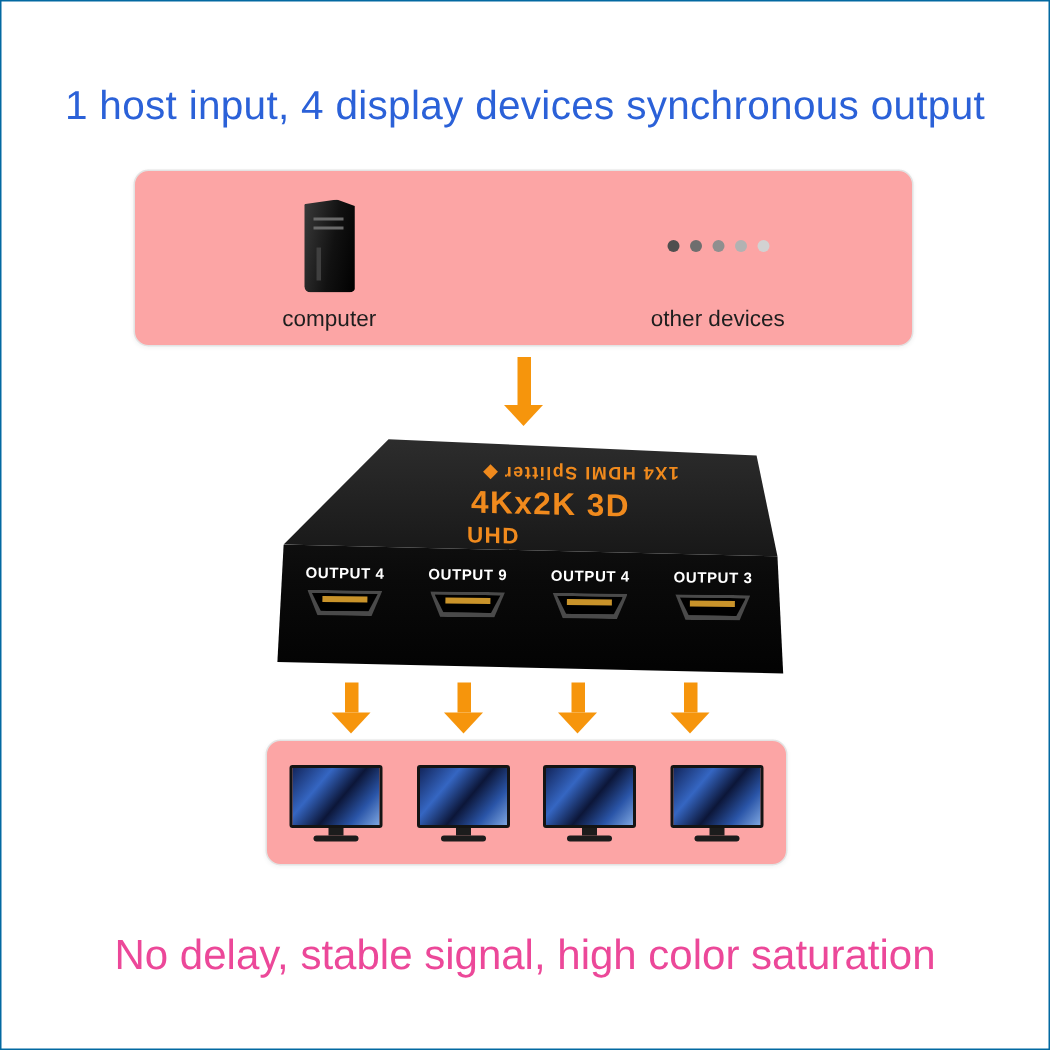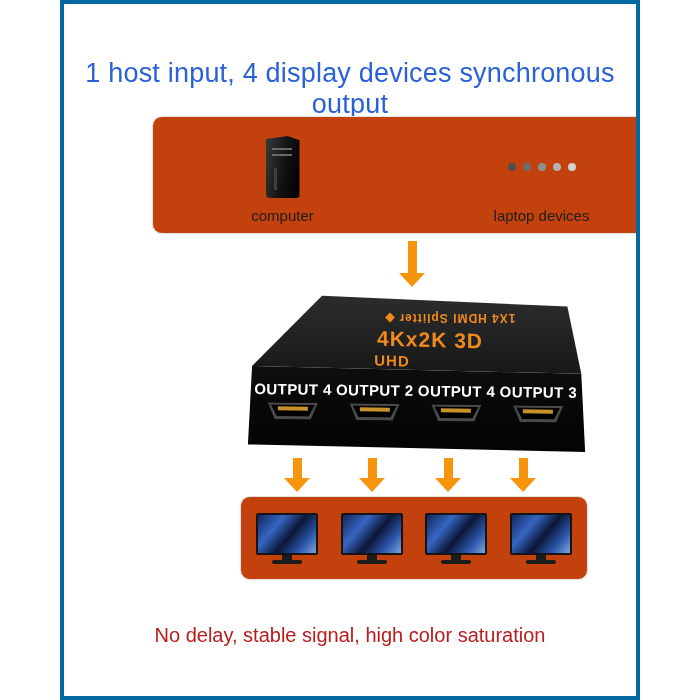--- a/index.html
+++ b/index.html
@@ -1,32 +1,32 @@
 <!DOCTYPE html>
 <html><head>
 <meta charset="utf-8">
 <style>
   * { margin:0; padding:0; box-sizing:border-box; }
   body { background:#fff; font-family:"Liberation Sans", sans-serif; }
   .stage{
-    position:relative; width:580px; height:700px; background:#ffffff;
-    border:4px solid #0369a1; overflow:hidden; margin:0 auto;padding-left:18px;
+    position:relative; width:700px; height:700px; background:#ffffff;
+    border:1px solid #0369a1; overflow:hidden; margin:0 auto;padding-left:18px;
   }
   
   .title{
     position:absolute; top:54px; left:0; width:100%; text-align:center;
     font-size:27px; color:#2b61d8; letter-spacing:0.2px;
   }
   .footer{
     position:absolute; top:620px; left:0; width:100%; text-align:center;
-    font-size:20px; color:#b91c1c;
+    font-size:28px; color:#ec4899;
   }
   
   .panel{
-    position:absolute; background:#c2410c; border:1px solid #e3e3e3;
+    position:absolute; background:#fca5a5; border:1px solid #e3e3e3;
     border-radius:10px; box-shadow:0 1px 3px rgba(0,0,0,0.05);
   }
   .sources-panel{ left:88px; top:112px; width:520px; height:118px; display:flex; }
   .source-item{
     flex:1; display:flex; flex-direction:column; align-items:center;
     justify-content:flex-end; padding-bottom:9px; gap:7px;
   }
   .icon-slot{ height:66px; display:flex; align-items:center; justify-content:center; }
   .source-label{ font-size:15px; color:#1e1e1e; }
 
@@ -109,21 +109,21 @@
   }
   .top-uhd{
     position:absolute; top:62px; left:43%; transform:translateX(-50%) skewY(1.5deg);
     color:#f08a1d; font-size:15px; font-weight:800; letter-spacing:1px;
   }
   .outputs-row{
     position:absolute; left:3%; right:3%; top:92px; display:flex; justify-content:space-around;
     transform:rotate(0.7deg);
   }
   .output-group{ display:flex; flex-direction:column; align-items:center; gap:5px; }
-  .output-label{ color:#ffffff; font-size:15px; font-weight:bold; letter-spacing:0.4px; white-space:nowrap; }
+  .output-label{ color:#ffffff; font-size:10px; font-weight:bold; letter-spacing:0.4px; white-space:nowrap; }
   .hdmi-port{
     position:relative; width:50px; height:17px;
     background:#4a4a4a; clip-path:polygon(0 0,100% 0,86% 100%,14% 100%);
   }
   .hdmi-port .inner{
     position:absolute; left:3px; right:3px; top:2px; bottom:3px;
     background:#000; clip-path:polygon(0 0,100% 0,86% 100%,14% 100%);
   }
   .hdmi-port .pins{
     position:absolute; left:10px; right:10px; top:4px; height:4px; background:#c9932a;
@@ -163,21 +163,21 @@
     <div class="source-item">
       <div class="icon-slot">
         <div class="dots">
             <i></i>
             <i></i>
             <i></i>
             <i></i>
             <i></i>
           </div>
       </div>
-      <div class="source-label">laptop devices</div>
+      <div class="source-label">other devices</div>
     </div>
   </div>
 
   <div class="arrow arrow-main">
     <div class="shaft"></div>
       <div class="head"></div>
   </div>
 
   <div class="splitter">
     <div class="face face-top"></div>
@@ -192,21 +192,21 @@
 
     <div class="outputs-row">
       <div class="output-group">
         <div class="output-label">OUTPUT 4</div>
         <div class="hdmi-port">
             <div class="inner"></div>
             <div class="pins"></div>
           </div>
       </div>
       <div class="output-group">
-        <div class="output-label">OUTPUT 2</div>
+        <div class="output-label">OUTPUT 9</div>
         <div class="hdmi-port">
             <div class="inner"></div>
             <div class="pins"></div>
           </div>
       </div>
       <div class="output-group">
         <div class="output-label">OUTPUT 4</div>
         <div class="hdmi-port">
             <div class="inner"></div>
             <div class="pins"></div>

